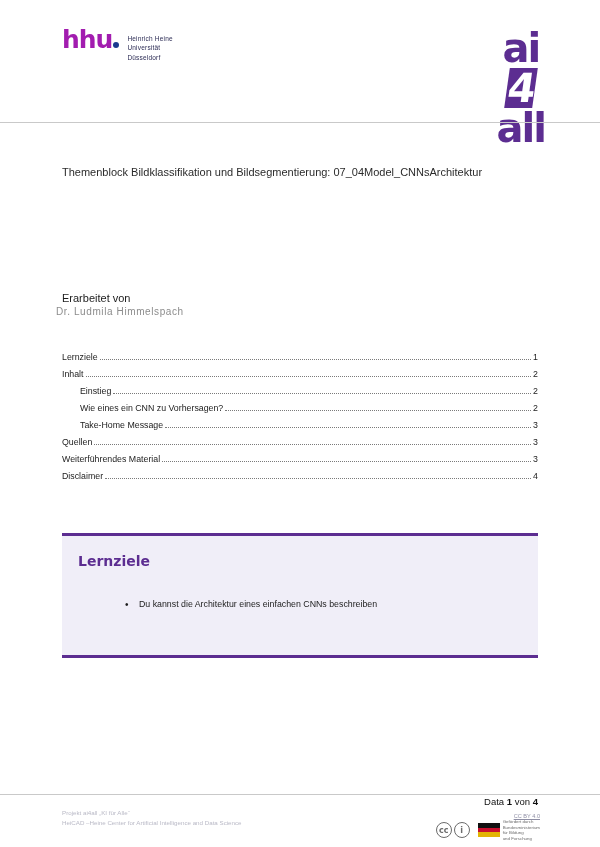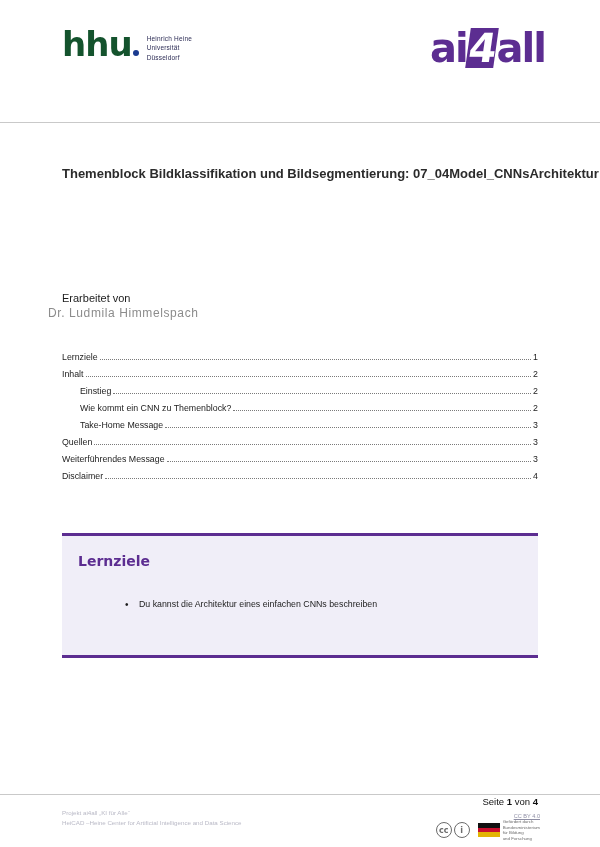--- a/index.html
+++ b/index.html
@@ -32,23 +32,23 @@
     align-items: flex-start;
     justify-content: space-between;
   }
   .hhu-logo {
     display: flex;
     align-items: flex-start;
     gap: 8px;
   }
   .hhu-mark {
     font-family: "DejaVu Sans", sans-serif;
-    font-size: 34px;
-    font-weight: bold;
-    color: #14532d;
+    font-size: 25px;
+    font-weight: bold;
+    color: #a21caf;
     letter-spacing: -1px;
     line-height: 0.95;
     position: relative;
   }
   .hhu-dot {
     display: inline-block;
     width: 6px;
     height: 6px;
     background: #1a3a8f;
     border-radius: 50%;
@@ -64,20 +64,21 @@
   }
   .ai4all {
     font-family: "DejaVu Sans", sans-serif;
     font-size: 40px;
     font-weight: bold;
     color: #5c2d91;
     letter-spacing: -2px;
     line-height: 1;
     display: flex;
     align-items: center;
+    flex-direction: column;
   }
   .ai4all .four {
     color: #ffffff;
     background: #5c2d91;
     display: inline-block;
     padding: 0 1px;
     transform: skewX(-8deg);
     margin: 0 1px;
   }
   .series-line {
@@ -93,23 +94,22 @@
     top: 122px;
     left: 0;
     right: 0;
     border-top: 1px solid #c9c9c9;
   }
   
   .themenblock {
     position: absolute;
     top: 166px;
     left: 62px;
-    font-size: 13px;
+    font-size: 11px;
     color: #2b2b2b;
-    font-weight: bold;
   }
   .doc-title {
     position: absolute;
     top: 186px;
     left: 62px;
     right: 60px;
     font-family: "DejaVu Sans", sans-serif;
     font-size: 25.5px;
     font-weight: bold;
     color: #111111;
@@ -119,22 +119,22 @@
   .author-label {
     position: absolute;
     top: 292px;
     left: 62px;
     font-size: 11px;
     color: #1c1c1c;
   }
   .author-name {
     position: absolute;
     top: 306px;
-    left: 48px;
-    font-size: 12px;
+    left: 56px;
+    font-size: 10px;
     color: #8c8c8c;
     letter-spacing: 0.6px;
   }
   
   .toc {
     position: absolute;
     top: 352px;
     left: 62px;
     right: 62px;
   }
@@ -325,55 +325,55 @@
       <span class="toc-label">Inhalt</span>
       <span class="toc-dots"></span>
       <span class="toc-page">2</span>
     </div>
     <div class="toc-row level2">
       <span class="toc-label">Einstieg</span>
       <span class="toc-dots"></span>
       <span class="toc-page">2</span>
     </div>
     <div class="toc-row level2">
-      <span class="toc-label">Wie kommt ein CNN zu Themenblock?</span>
+      <span class="toc-label">Wie eines ein CNN zu Vorhersagen?</span>
       <span class="toc-dots"></span>
       <span class="toc-page">2</span>
     </div>
     <div class="toc-row level2">
       <span class="toc-label">Take-Home Message</span>
       <span class="toc-dots"></span>
       <span class="toc-page">3</span>
     </div>
     <div class="toc-row">
       <span class="toc-label">Quellen</span>
       <span class="toc-dots"></span>
       <span class="toc-page">3</span>
     </div>
     <div class="toc-row">
-      <span class="toc-label">Weiterführendes Message</span>
+      <span class="toc-label">Weiterführendes Material</span>
       <span class="toc-dots"></span>
       <span class="toc-page">3</span>
     </div>
     <div class="toc-row">
       <span class="toc-label">Disclaimer</span>
       <span class="toc-dots"></span>
       <span class="toc-page">4</span>
     </div>
   </div>
 
   <div class="goals-box">
     <div class="goals-title">Lernziele</div>
     <ul class="goals-list">
       <li>Du kannst die Architektur eines einfachen CNNs beschreiben</li>
     </ul>
   </div>
 
   <div class="hr-bottom"></div>
-  <div class="page-num"><span>Seite </span><b>1</b><span> von </span><b>4</b></div>
+  <div class="page-num"><span>Data </span><b>1</b><span> von </span><b>4</b></div>
 
   <div class="footer-left">
     <div>Projekt ai4all „KI für Alle“</div>
     <div>HeiCAD –Heine Center for Artificial Intelligence and Data Science</div>
   </div>
 
   <div class="cc-label">CC BY 4.0</div>
 
   <div class="footer-right">
     <div class="cc-badge">

